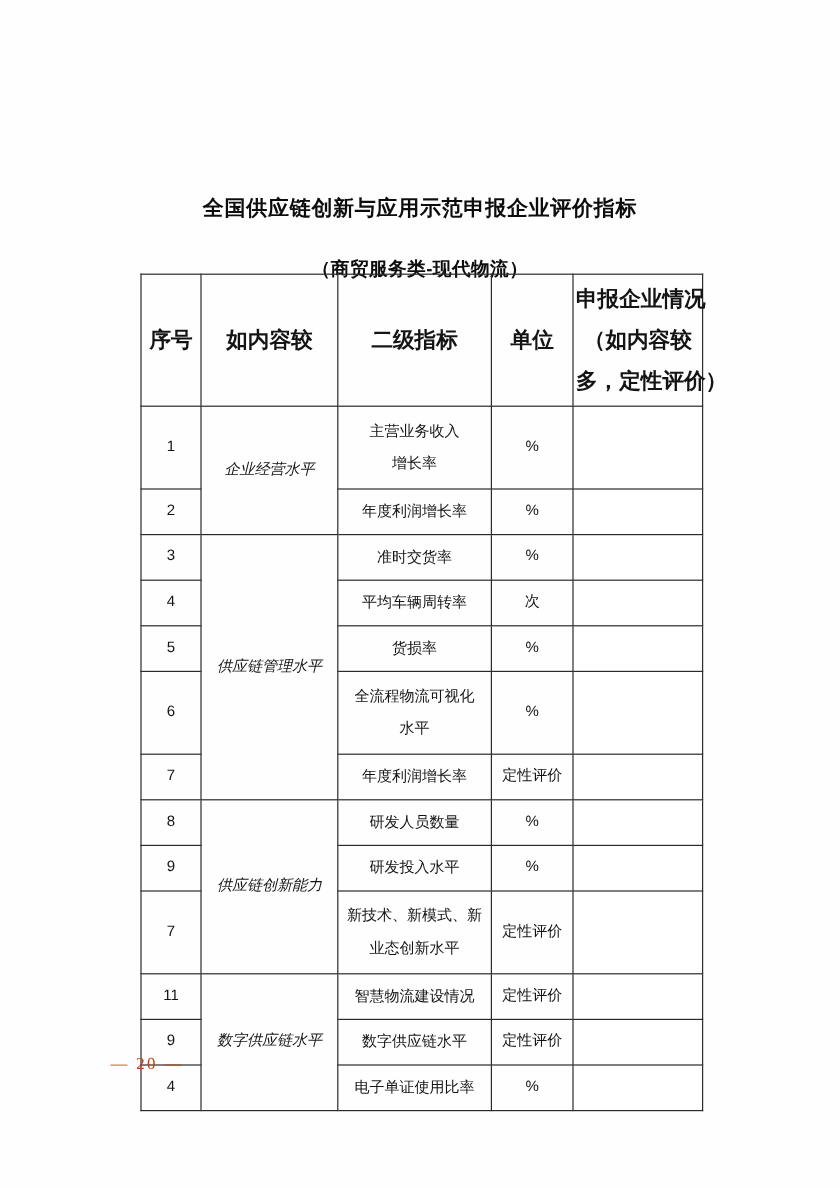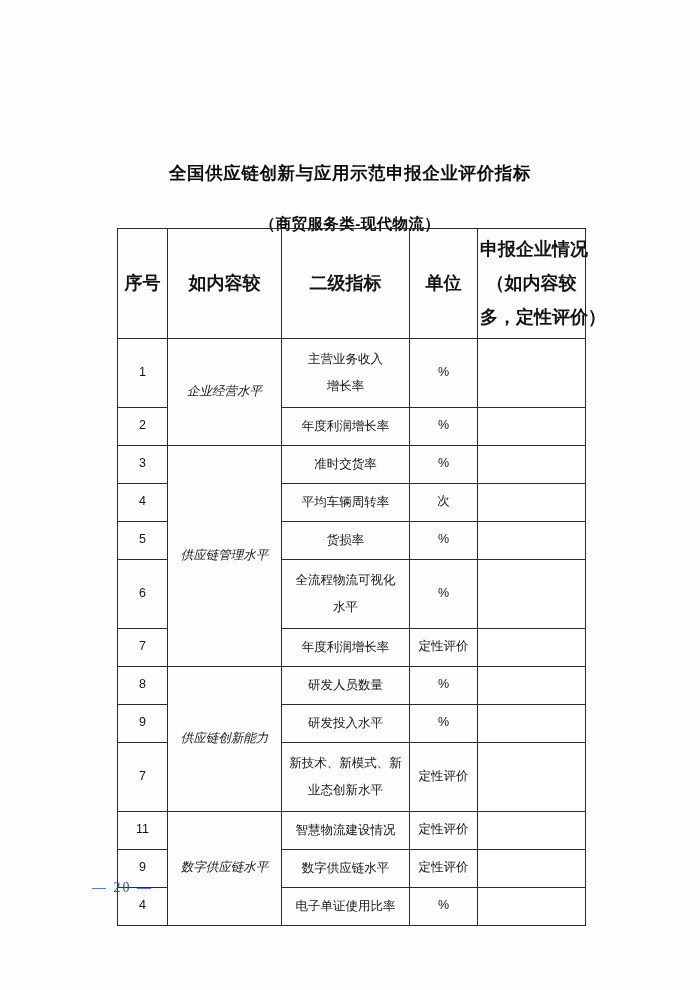--- a/index.html
+++ b/index.html
@@ -98,21 +98,21 @@
   tr.h-tall td   { height: 62px; }
   tr.h-norm td   { height: 31px; }
 
   
   .footer {
     position: absolute;
     left: 92px;
     top: 880px;
     font-size: 14px;
     letter-spacing: 2px;
-    color: #1d4ed8;
+    color: #c2410c;
     font-family: "Liberation Serif", "DejaVu Serif", serif;
   }
 </style>
 </head>
 <body>
 
 <div class="page">
 
   <div class="title-block">
     <div class="doc-title">全国供应链创新与应用示范申报企业评价指标</div>

